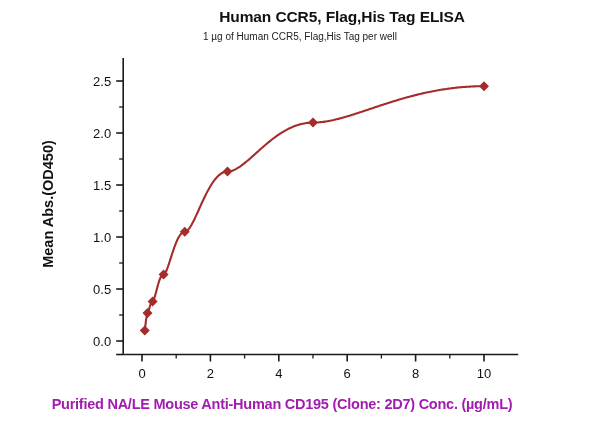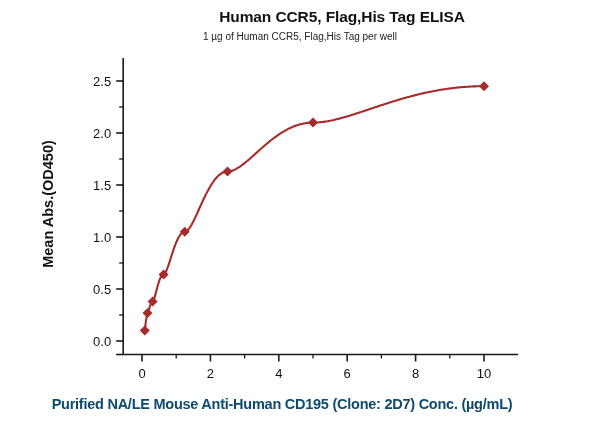--- a/index.html
+++ b/index.html
@@ -44,21 +44,21 @@
   }
   .xlabel {
     position: absolute;
     left: 0;
     top: 396px;
     width: 564px;
     text-align: center;
     font-size: 14.5px;
     font-weight: bold;
     letter-spacing: -0.25px;
-    color: #0c4a6e;
+    color: #a21caf;
   }
   .ylabel {
     position: absolute;
     left: -62px;
     top: 196px;
     width: 220px;
     text-align: center;
     font-size: 14.5px;
     font-weight: bold;
     color: #111111;

